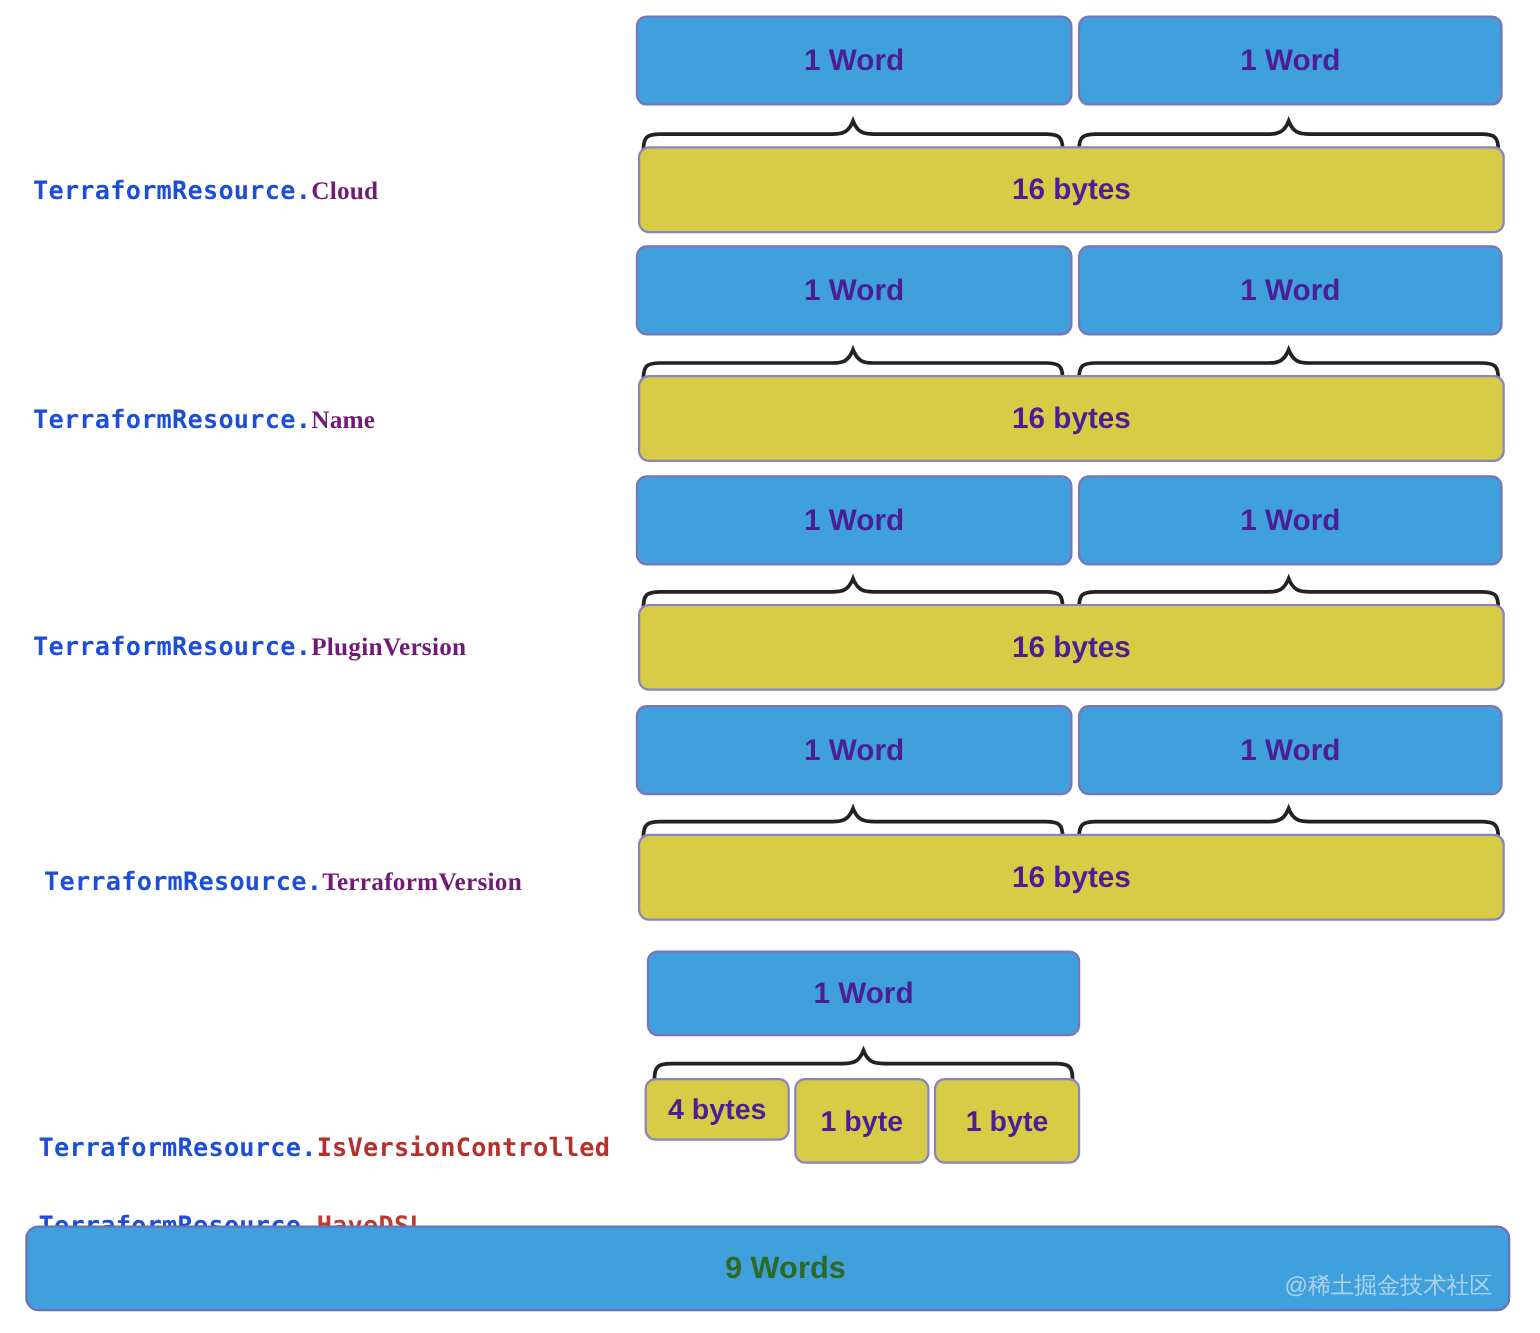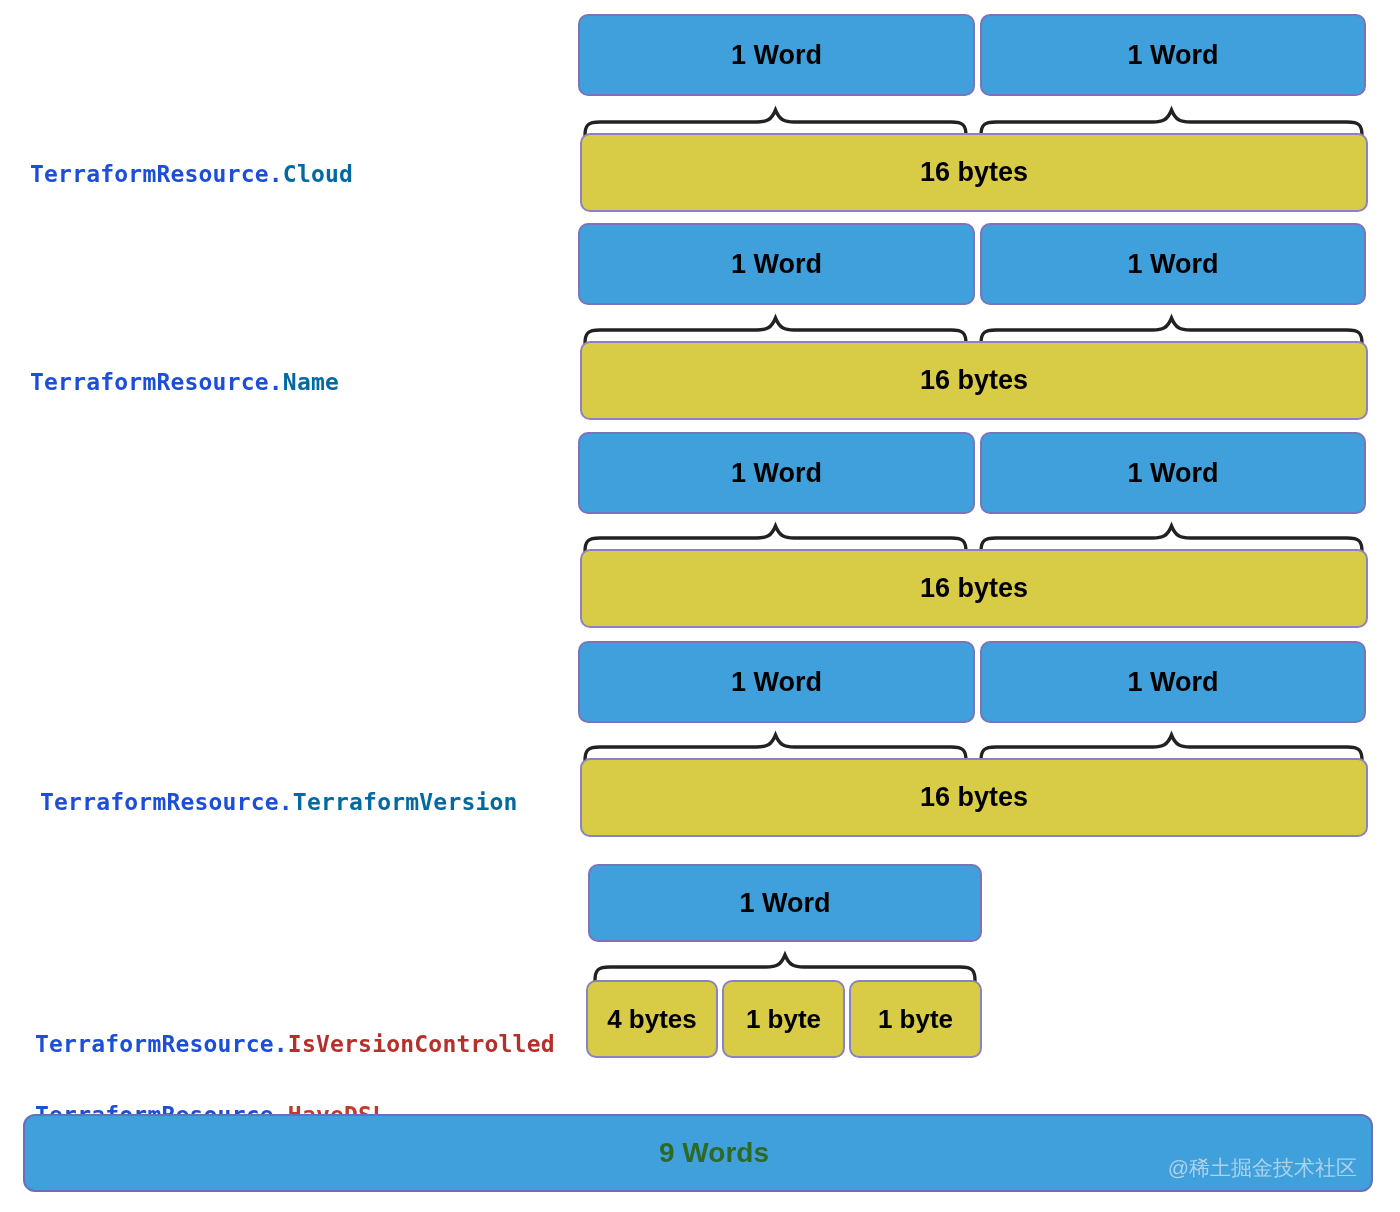--- a/index.html
+++ b/index.html
@@ -13,21 +13,21 @@
   }
   .box {
     position: absolute;
     display: flex;
     align-items: center;
     justify-content: center;
     box-sizing: border-box;
     border-radius: 10px;
     font-weight: bold;
     font-size: 27px;
-    color: #000000;
+    color: #4c1d95;
   }
   .box.blue   { background: #3fa0db; border: 2px solid #7a74bd; }
   .box.yellow { background: #d8cb46; border: 2px solid #8a82c2; }
   .box.small  { font-size: 26px; }
   .brace { position: absolute; overflow: visible; }
   .flabel {
     position: absolute;
     font-family: "DejaVu Sans Mono", monospace;
     font-weight: bold;
     font-size: 23px;
@@ -38,21 +38,21 @@
   .flabel-block {
     position: absolute;
     font-family: "DejaVu Sans Mono", monospace;
     font-weight: bold;
     font-size: 23px;
     letter-spacing: 0.2px;
     line-height: 23.5px;
     white-space: pre;
   }
   .pre    { color: #1d4ed8; }
-  .green  { color: #0369a1; }
+  .green  { color: #701a75; font-family: Liberation Serif, serif; }
   .purple { color: #a02ab8; }
   .red1   { color: #b5302b; }
   .red2   { color: #c23a27; }
   .total-bar {
     position: absolute;
     left: 23px; top: 1114px;
     width: 1350px; height: 78px;
     background: #3fa0db;
     border: 2px solid #6a6fb8;
     border-radius: 12px;
@@ -116,20 +116,21 @@
     </div>
   <svg class="brace" style="left:582px; top:523px;" width="387" height="30" viewBox="0 0 390 30" preserveAspectRatio="none">
       <path d="M 3 29 C 3 18 6 15 18 15 L 176 15 C 186 15 191 13 195 3 C 199 13 204 15 214 15 L 372 15 C 384 15 387 18 387 29" fill="none" stroke="#222222" stroke-width="3.4" stroke-linecap="round"></path>
     </svg>
   <svg class="brace" style="left:978px; top:523px;" width="387" height="30" viewBox="0 0 390 30" preserveAspectRatio="none">
       <path d="M 3 29 C 3 18 6 15 18 15 L 176 15 C 186 15 191 13 195 3 C 199 13 204 15 214 15 L 372 15 C 384 15 387 18 387 29" fill="none" stroke="#222222" stroke-width="3.4" stroke-linecap="round"></path>
     </svg>
   <div class="box yellow" style="left:580px; top:549px; width:788px; height:79px;">
       <span>16 bytes</span>
     </div>
+  <div class="flabel" style="left:30px; top:574px;"><span class="pre">TerraformResource.</span><span class="green">PluginVersion</span></div>
 
   <div class="box blue" style="left:578px; top:641px; width:397px; height:82px;">
       <span>1 Word</span>
     </div>
   <div class="box blue" style="left:980px; top:641px; width:386px; height:82px;">
       <span>1 Word</span>
     </div>
   <svg class="brace" style="left:582px; top:732px;" width="387" height="30" viewBox="0 0 390 30" preserveAspectRatio="none">
       <path d="M 3 29 C 3 18 6 15 18 15 L 176 15 C 186 15 191 13 195 3 C 199 13 204 15 214 15 L 372 15 C 384 15 387 18 387 29" fill="none" stroke="#222222" stroke-width="3.4" stroke-linecap="round"></path>
     </svg>
@@ -140,21 +141,21 @@
       <span>16 bytes</span>
     </div>
   <div class="flabel" style="left:40px; top:788px;"><span class="pre">TerraformResource.</span><span class="green">TerraformVersion</span></div>
 
   <div class="box blue" style="left:588px; top:864px; width:394px; height:78px;">
       <span>1 Word</span>
     </div>
   <svg class="brace" style="left:592px; top:952px;" width="386" height="30" viewBox="0 0 390 30" preserveAspectRatio="none">
       <path d="M 3 29 C 3 18 6 15 18 15 L 176 15 C 186 15 191 13 195 3 C 199 13 204 15 214 15 L 372 15 C 384 15 387 18 387 29" fill="none" stroke="#222222" stroke-width="3.4" stroke-linecap="round"></path>
     </svg>
-  <div class="box yellow small" style="left:586px; top:980px; width:132px; height:78px;">
+  <div class="box yellow small" style="left:586px; top:980px; width:132px; height:57px;">
       <span>4 bytes</span>
     </div>
   <div class="box yellow small" style="left:722px; top:980px; width:123px; height:78px;">
       <span>1 byte</span>
     </div>
   <div class="box yellow small" style="left:849px; top:980px; width:133px; height:78px;">
       <span>1 byte</span>
     </div>
 
   <div class="flabel-block" style="left:35px; top:986px;">

